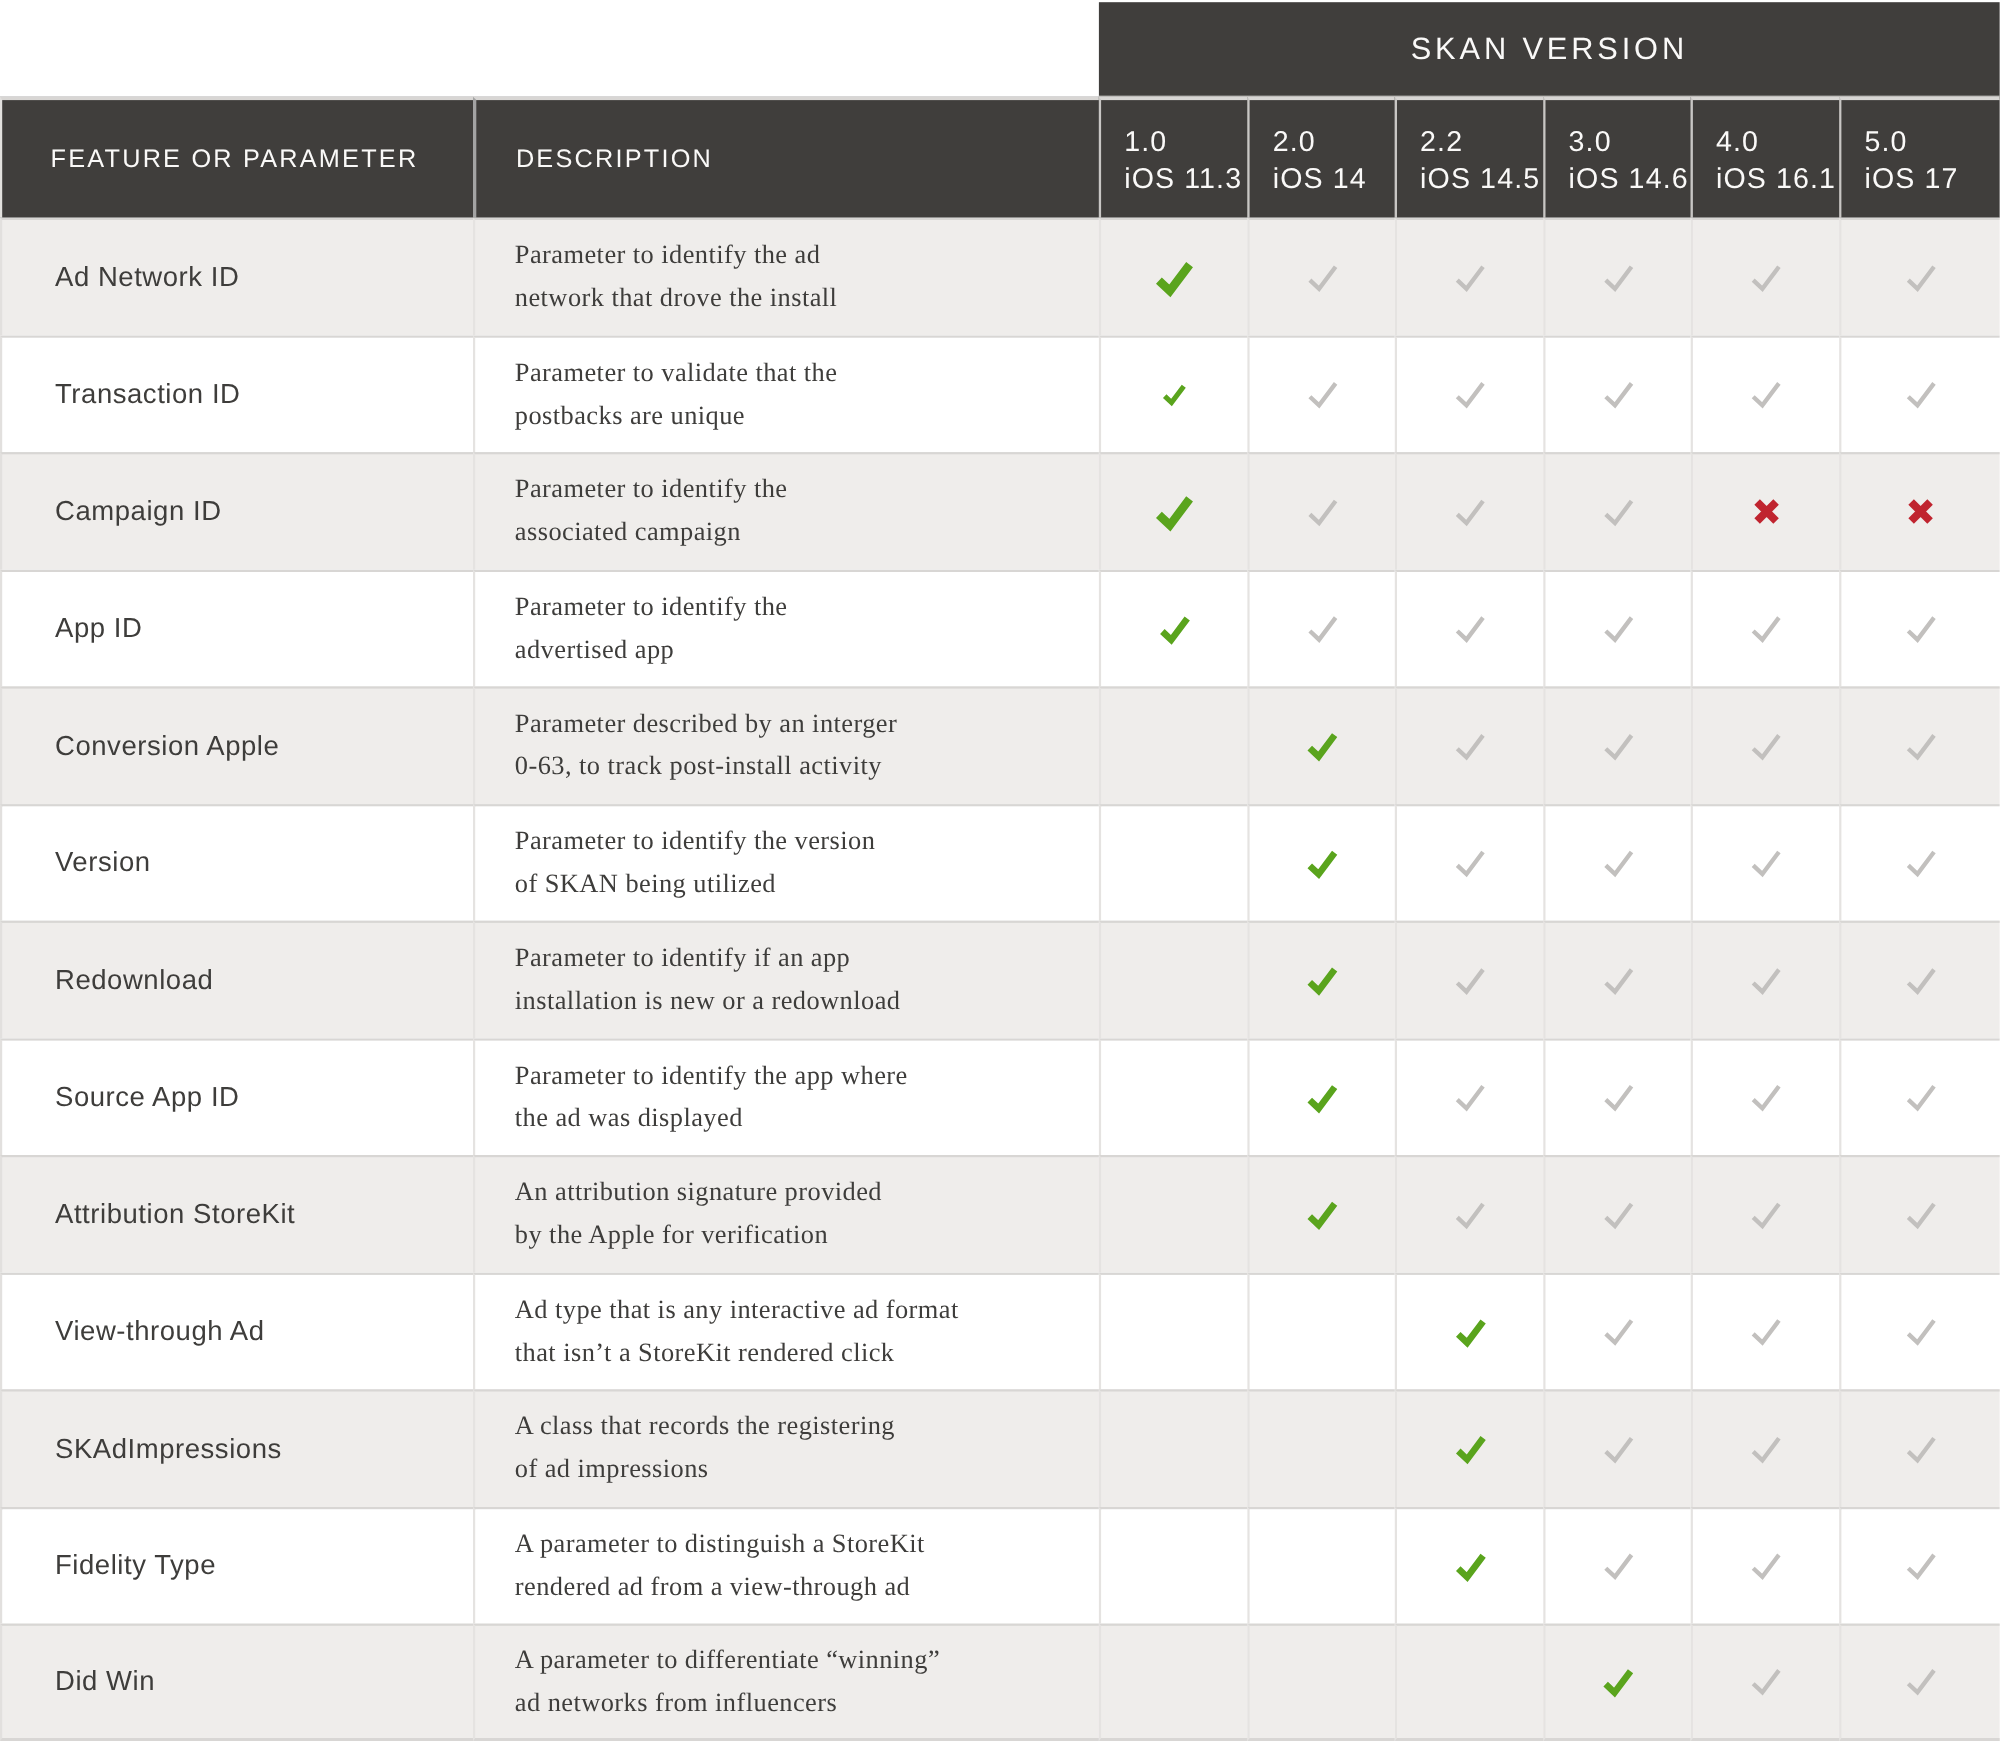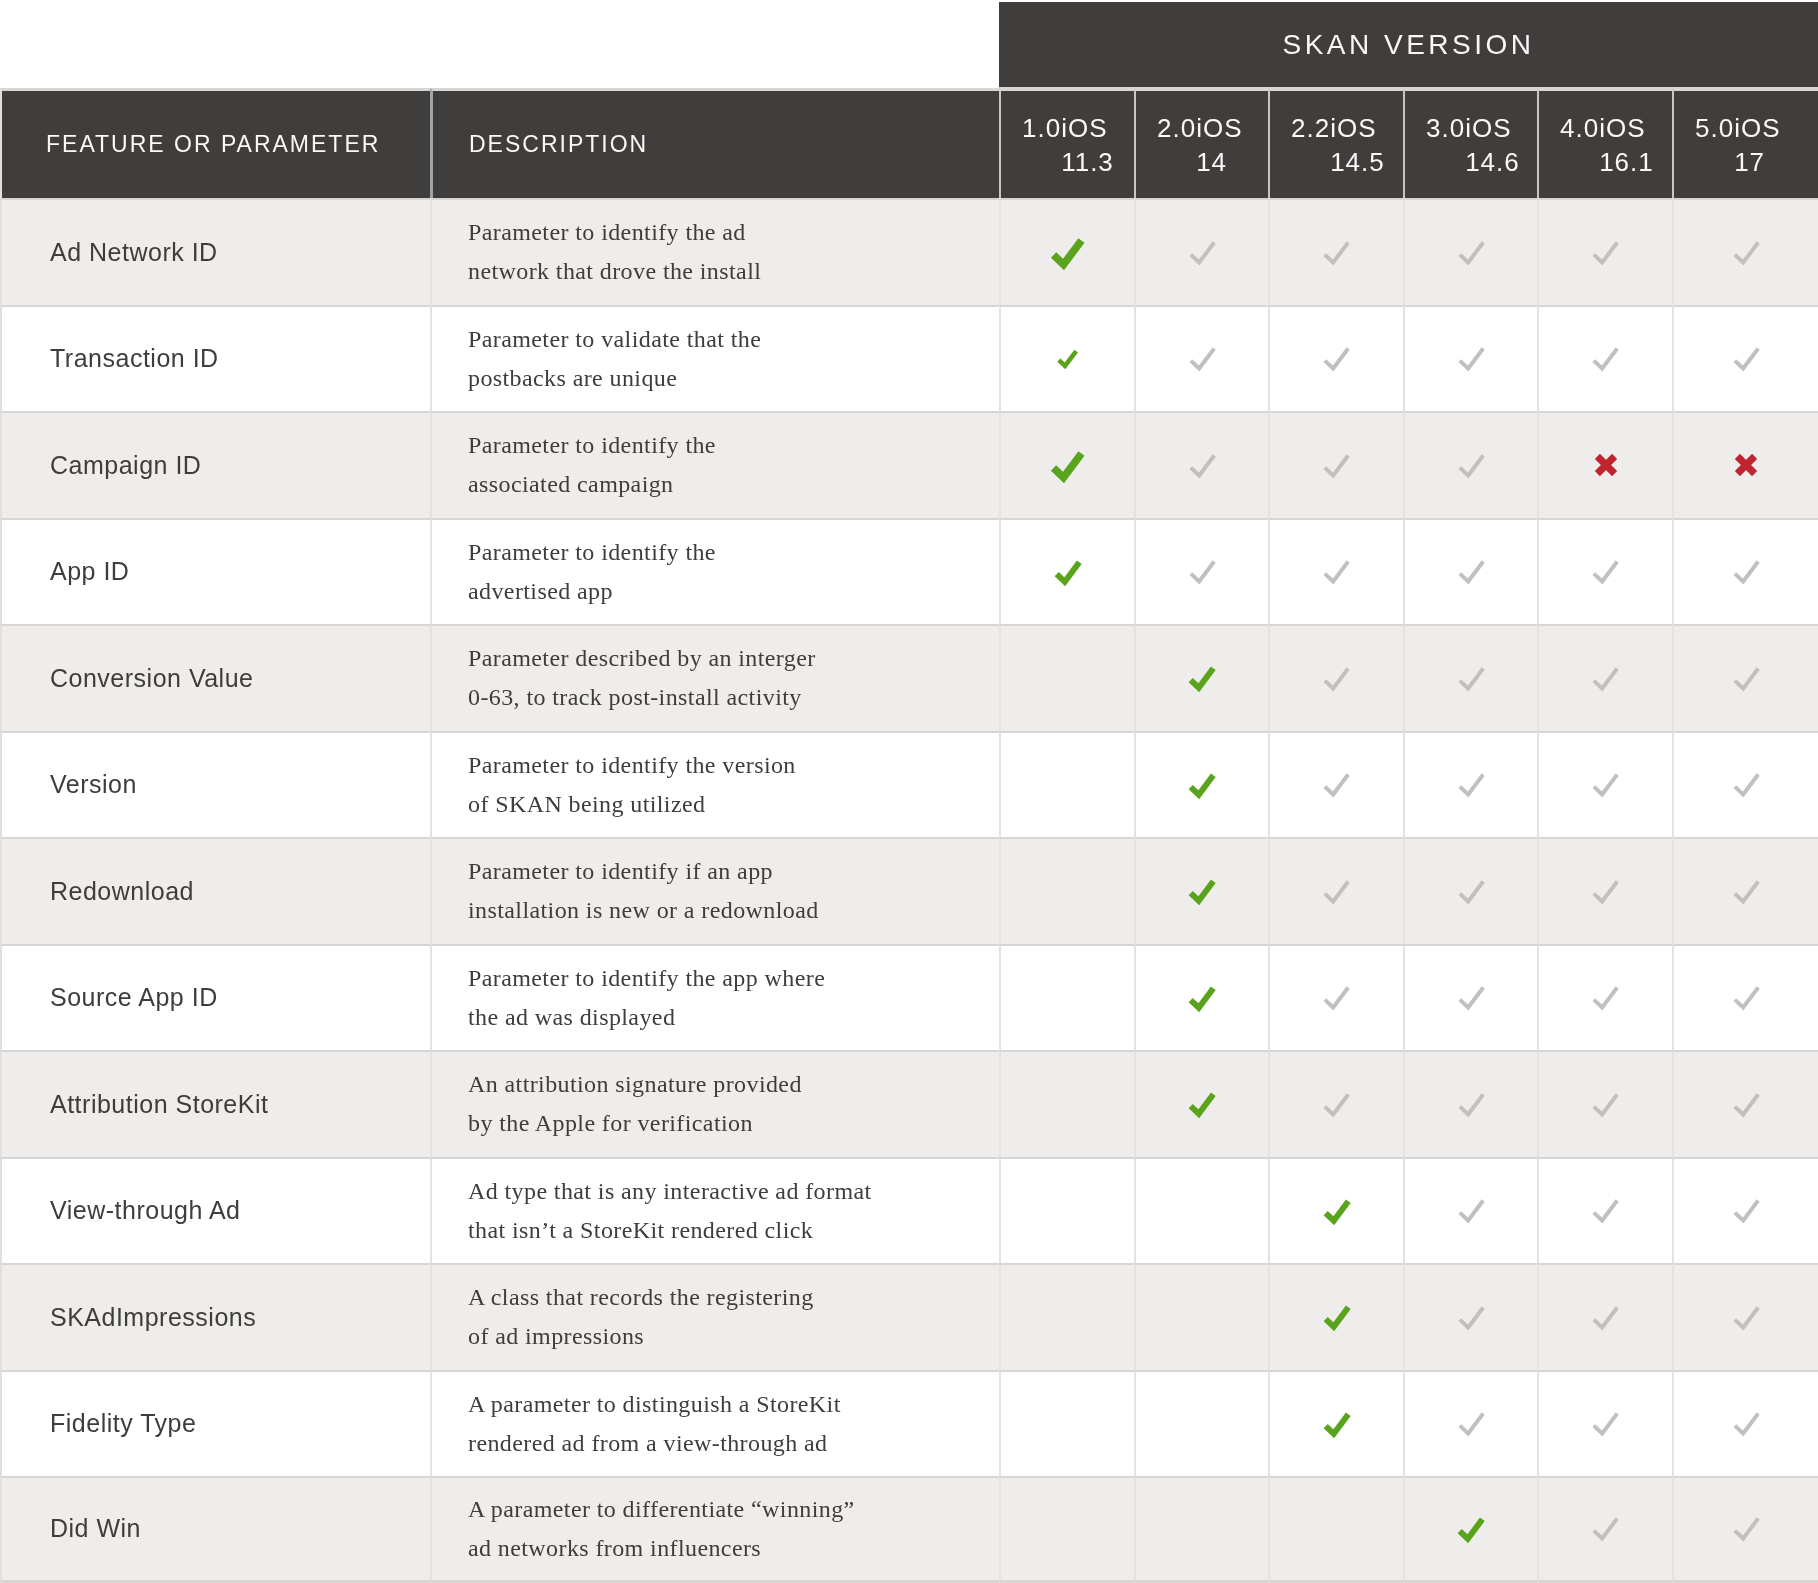--- a/index.html
+++ b/index.html
@@ -31,21 +31,21 @@
 
   
   .hcell{
     background:#403E3C; color:#FAF9F8;
     display:flex; align-items:center;
     border-top:3px solid #D8D6D4;
   }
   .h-feature{ padding-left:44px; font-size:23px; letter-spacing:2px; border-left:2px solid #E2E0DE;align-items:center; }
   .h-desc{ padding-left:36px; font-size:23px; letter-spacing:2px; border-left:3px solid #a3a3a3; }
   .h-ver{ border-left:2px solid #C8C6C4; padding-left:21px; }
-  .h-ver .vh{ display:flex; flex-direction:row; }
+  .h-ver .vh{ display:flex; flex-direction:column; }
   .h-ver .vh span{ font-size:26px; line-height:34px; letter-spacing:1px; }
 
   
   .dcell{ background:#ffffff; border-top:2px solid #D8D6D4; }
   .dcell.alt{ background:#EFEDEB; }
   .d-feature{
     display:flex; align-items:center; padding-left:48px;
     font-size:25px; letter-spacing:0.5px; border-left:2px solid #E2E0DE;
   }
   .d-desc{
@@ -301,21 +301,21 @@
     </div>
   <div class="cell dcell d-mark">
       <span class="mark-wrap">
         <svg width="31" height="31" viewBox="0 0 26 26">
           <path d="M3.2 14.8 L10.2 21.4 L22.8 4.6" fill="none" stroke="#C2C0BE" stroke-width="3.3" stroke-linecap="butt" stroke-linejoin="miter"></path>
         </svg>
       </span>
     </div>
 
   <div class="cell dcell d-feature alt">
-      <span>Conversion Value</span>
+      <span>Conversion Apple</span>
     </div>
   <div class="cell dcell d-desc alt"><span>Parameter described by an interger
 0-63, to track post-install activity</span></div>
   <div class="cell dcell d-mark alt"></div>
   <div class="cell dcell d-mark alt">
       <span class="mark-wrap">
         <svg width="30" height="30" viewBox="0 0 26 26">
           <path d="M3.2 14.8 L10.2 21.4 L22.8 4.6" fill="none" stroke="#5AA41D" stroke-width="5.2" stroke-linecap="butt" stroke-linejoin="miter"></path>
         </svg>
       </span>

